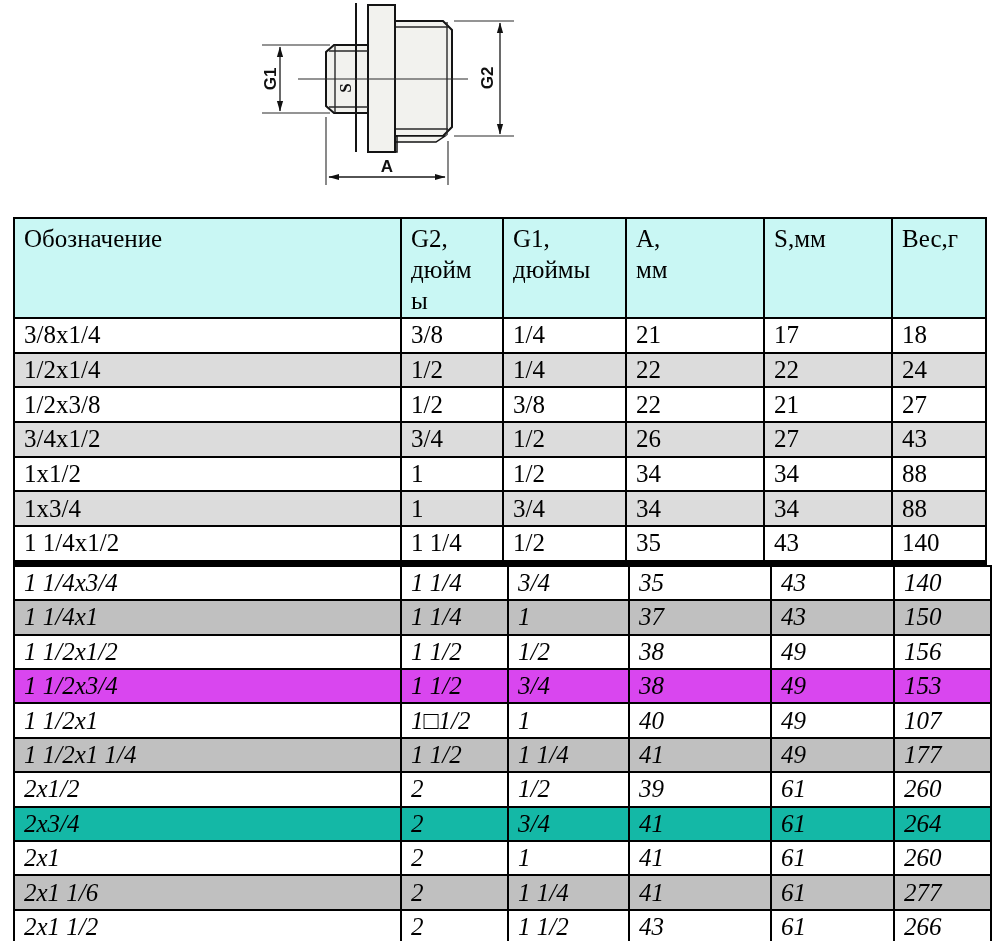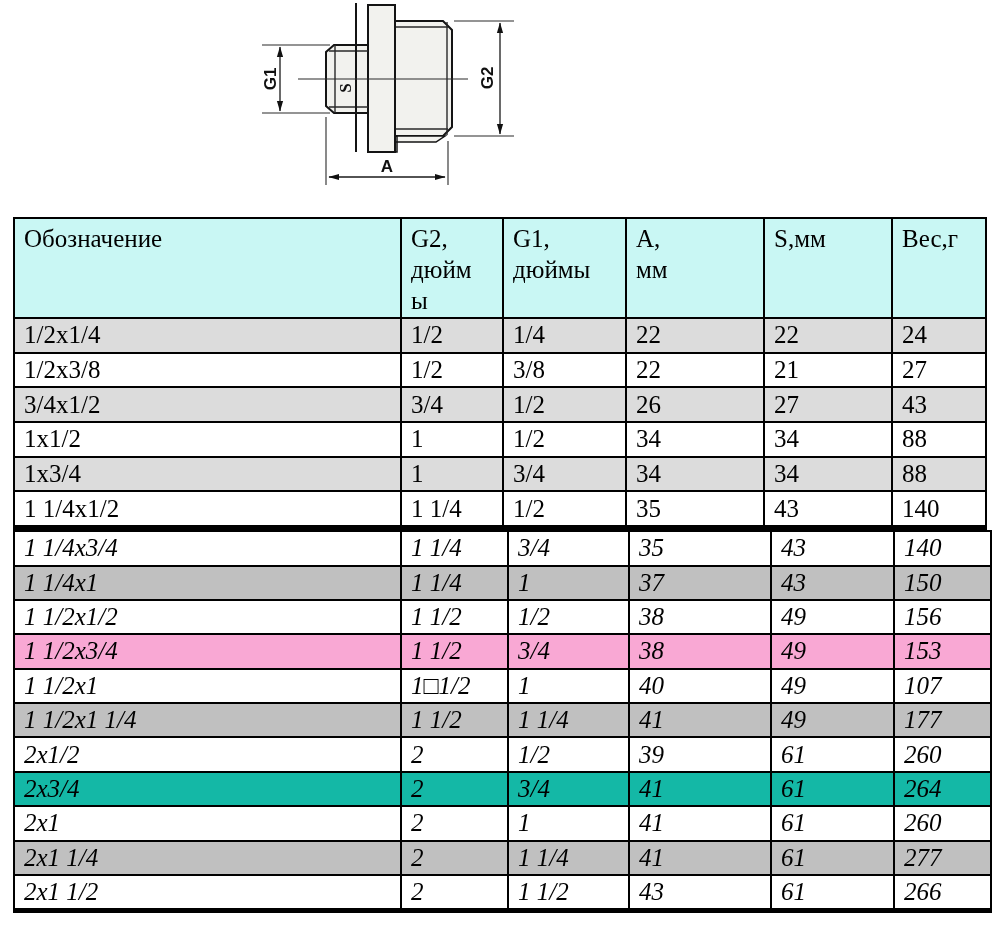--- a/index.html
+++ b/index.html
@@ -92,20 +92,28 @@
 ы</th>
           <th>G1,
 дюймы</th>
           <th>А,
 мм</th>
           <th>S,мм</th>
           <th>Вес,г</th>
         </tr>
       </thead>
       <tbody>
+          <tr>
+            <td>3/8x1/4</td>
+            <td>3/8</td>
+            <td>1/4</td>
+            <td>21</td>
+            <td>17</td>
+            <td>18</td>
+          </tr>
           <tr style="background: rgb(220, 220, 220); border-radius: 15px;">
             <td>1/2x1/4</td>
             <td>1/2</td>
             <td>1/4</td>
             <td>22</td>
             <td>22</td>
             <td>24</td>
           </tr>
           <tr>
             <td>1/2x3/8</td>
@@ -177,21 +185,21 @@
             <td>150</td>
           </tr>
           <tr>
             <td>1 1/2x1/2</td>
             <td>1 1/2</td>
             <td>1/2</td>
             <td>38</td>
             <td>49</td>
             <td>156</td>
           </tr>
-          <tr style="background: #f9a8d4;">
+          <tr style="background: #d946ef;">
             <td>1 1/2x3/4</td>
             <td>1 1/2</td>
             <td>3/4</td>
             <td>38</td>
             <td>49</td>
             <td>153</td>
           </tr>
           <tr>
             <td>1 1/2x1</td>
             <td>1□1/2</td>
@@ -226,21 +234,21 @@
           </tr>
           <tr>
             <td>2x1</td>
             <td>2</td>
             <td>1</td>
             <td>41</td>
             <td>61</td>
             <td>260</td>
           </tr>
           <tr style="background: rgb(192, 192, 192);">
-            <td>2x1 1/4</td>
+            <td>2x1 1/6</td>
             <td>2</td>
             <td>1 1/4</td>
             <td>41</td>
             <td>61</td>
             <td>277</td>
           </tr>
           <tr>
             <td>2x1 1/2</td>
             <td>2</td>
             <td>1 1/2</td>

